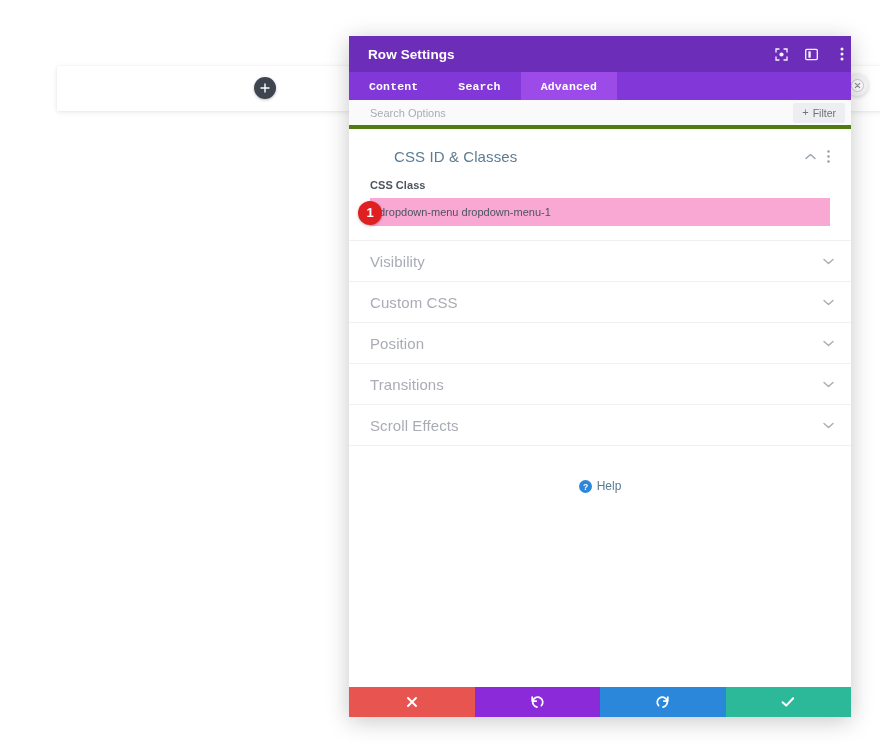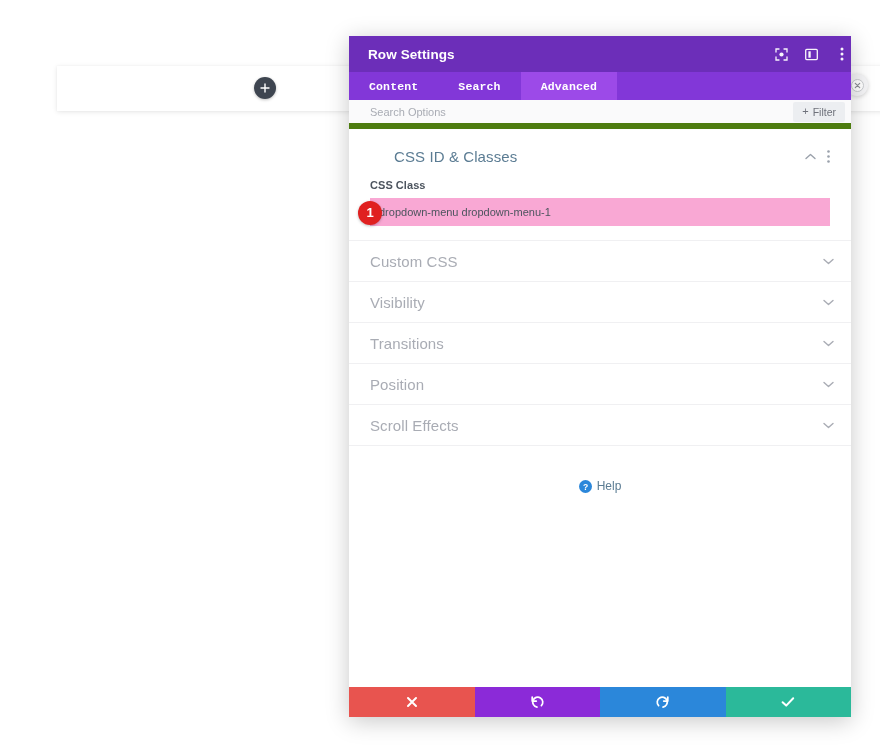--- a/index.html
+++ b/index.html
@@ -92,21 +92,21 @@
     font-weight: bold;
     cursor: pointer;
     letter-spacing: 0.15px;
     font-family: Liberation Mono, monospace;
   }
   .tab.active { background: #9c4ae8; }
 
   .searchbar {
     height: 29px;
     background: #fafafb;
-    border-bottom: 6px solid #4d7c0f;
+    border-bottom: 4px solid #4d7c0f;
     display: flex; align-items: center;
     padding: 0 6px 0 21px;
     flex: 0 0 auto;
   }
   .search-input {
     flex: 1 1 auto;
     border: none; outline: none; background: transparent;
     font-family: "Liberation Sans", sans-serif;
     font-size: 11px;
     color: #8b8e97;
@@ -328,48 +328,48 @@
 
 
         <div class="field">
           <div class="field-label">CSS Class</div>
           <div class="badge">1</div>
           <input class="field-input" type="text" value="dropdown-menu dropdown-menu-1" style="">
         </div>
       </div>
 
       <div class="section-row">
+        <div class="title">Visibility</div>
+        <div class="chev">
+          <svg width="11" height="7" viewBox="0 0 11 7">
+            <path d="M1 1.5 L5.5 5.5 L10 1.5" stroke="#a9acb4" stroke-width="1.4" fill="none" stroke-linecap="round" stroke-linejoin="round"></path>
+          </svg>
+        </div>
+      </div>
+
+      <div class="section-row">
         <div class="title">Custom CSS</div>
         <div class="chev">
           <svg width="11" height="7" viewBox="0 0 11 7">
             <path d="M1 1.5 L5.5 5.5 L10 1.5" stroke="#a9acb4" stroke-width="1.4" fill="none" stroke-linecap="round" stroke-linejoin="round"></path>
           </svg>
         </div>
       </div>
 
       <div class="section-row">
-        <div class="title">Visibility</div>
+        <div class="title">Position</div>
         <div class="chev">
           <svg width="11" height="7" viewBox="0 0 11 7">
             <path d="M1 1.5 L5.5 5.5 L10 1.5" stroke="#a9acb4" stroke-width="1.4" fill="none" stroke-linecap="round" stroke-linejoin="round"></path>
           </svg>
         </div>
       </div>
 
       <div class="section-row">
         <div class="title">Transitions</div>
-        <div class="chev">
-          <svg width="11" height="7" viewBox="0 0 11 7">
-            <path d="M1 1.5 L5.5 5.5 L10 1.5" stroke="#a9acb4" stroke-width="1.4" fill="none" stroke-linecap="round" stroke-linejoin="round"></path>
-          </svg>
-        </div>
-      </div>
-
-      <div class="section-row">
-        <div class="title">Position</div>
         <div class="chev">
           <svg width="11" height="7" viewBox="0 0 11 7">
             <path d="M1 1.5 L5.5 5.5 L10 1.5" stroke="#a9acb4" stroke-width="1.4" fill="none" stroke-linecap="round" stroke-linejoin="round"></path>
           </svg>
         </div>
       </div>
 
       <div class="section-row">
         <div class="title">Scroll Effects</div>
         <div class="chev">

